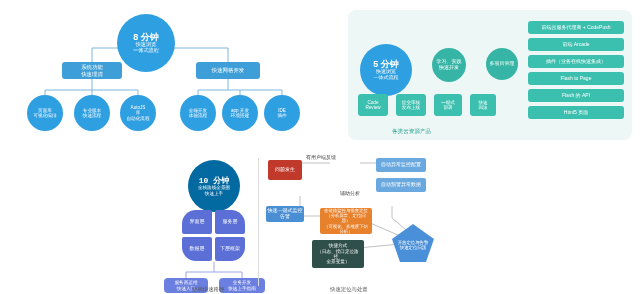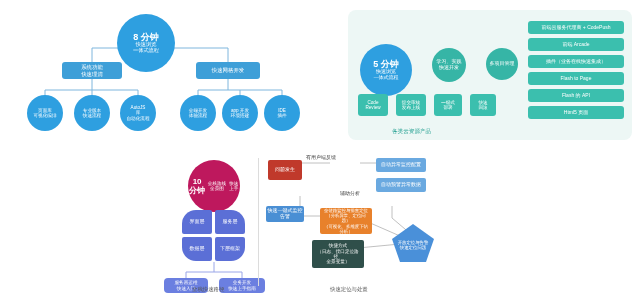--- a/index.html
+++ b/index.html
@@ -31,21 +31,21 @@
     background:#edf7f5;border-radius:8px;
   }
   .q2-circle{width:52px;height:52px;background:#2e9fe0;font-size:5px;flex-direction:column;border-radius:50%;}
   .q2-circle .big{font-size:9px;font-weight:bold;}
   .q2-mid{background:#36b5a6;font-size:5px;border-radius:50%;flex-direction:column;}
   .q2-right{background:#3bbfae;font-size:5px;border-radius:3px;}
   .q2-small{background:#3bbfae;font-size:4.6px;border-radius:3px;flex-direction:column;}
   .q2-cloud-label{position:absolute;font-size:5.6px;color:#1f9e8f;}
 
   
-  .q3-circle{width:52px;height:52px;background:#be185d;font-size:4.6px;flex-direction:row;border-radius:50%;color:#fff;}
+  .q3-circle{width:52px;height:52px;background:#0369a1;font-size:4.6px;flex-direction:column;border-radius:50%;color:#fff;font-family:Liberation Mono, monospace;}
   .q3-circle .big{font-size:8px;font-weight:bold;}
   .q3-petal{background:#5b6fd6;font-size:5px;}
   .q3-leaf{background:#6b7fe0;font-size:4.6px;border-radius:4px;flex-direction:column;}
   .q3-caption{position:absolute;font-size:5.4px;color:#555;}
 
   
   .q4-red{background:#c0392b;font-size:5px;border-radius:2px;flex-direction:column;}
   .q4-blue{background:#4a8fd4;font-size:5px;border-radius:2px;flex-direction:column;}
   .q4-lblue{background:#6aa9e0;font-size:5px;border-radius:2px;flex-direction:column;}
   .q4-orange{background:#e8812b;font-size:4.4px;border-radius:2px;flex-direction:column;padding:2px;}

